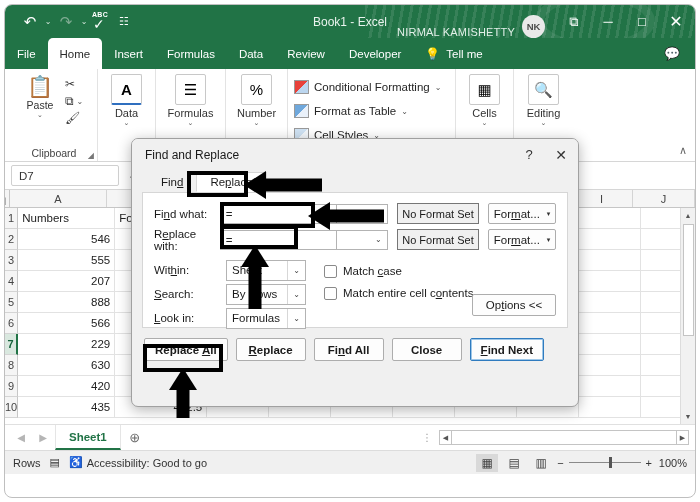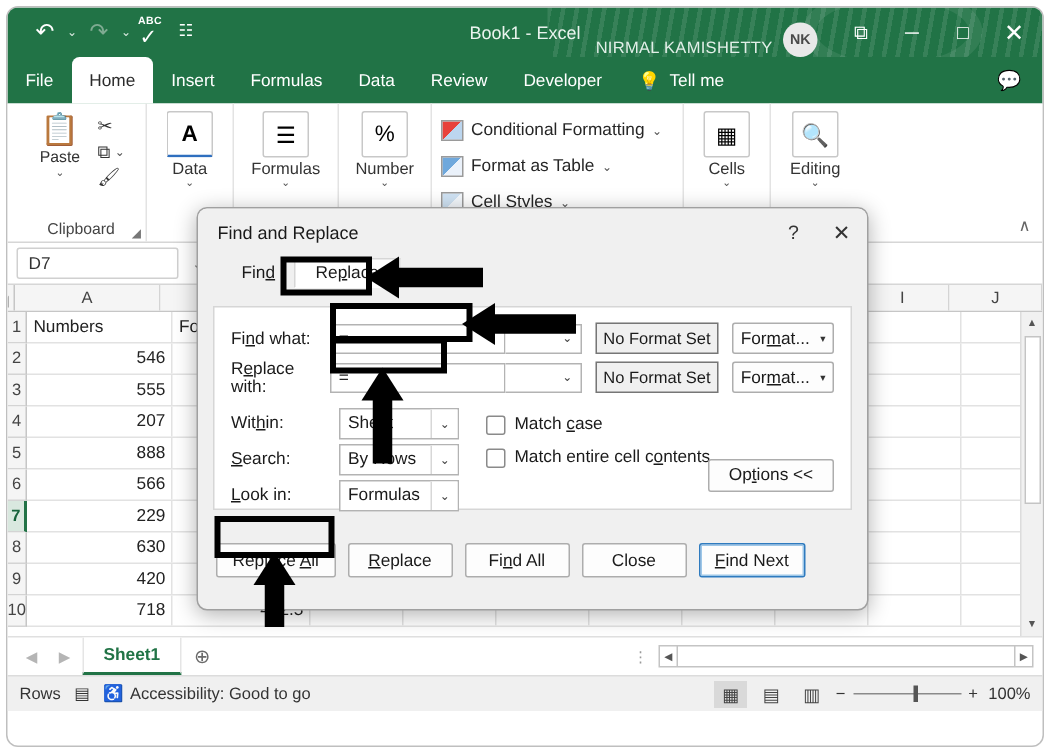--- a/index.html
+++ b/index.html
@@ -192,21 +192,21 @@
   .dlg-title {
     height:31px; background:#f0f0f0; display:flex; align-items:center; padding-left:13px;
     font-size:12px; color:#1a1a1a;
   }
   .dlg-title .help { margin-left:auto; width:30px; text-align:center; font-size:13px; color:#333;}
   .dlg-title .x { width:34px; text-align:center; font-size:14px; color:#333; }
   .tabrow { display:flex; align-items:flex-end; padding-left:16px; height:22px; gap:0px; position:relative;}
   .dtab { font-size:11.5px; color:#1a1a1a; padding:0 13px; height:20px; display:flex; align-items:center;}
   .dtab.active { background:#fff; border:1px solid #d6d6d6; border-bottom:1px solid #fff; position:relative; z-index:3;}
   .dlg-panel {
-    margin:12px 10px; background:#fff; border:1px solid #d6d6d6; padding:9px 11px 10px 11px;
+    margin:0 10px; background:#fff; border:1px solid #d6d6d6; padding:9px 11px 10px 11px;
     position:relative; height:136px;
   }
   .frow { display:flex; align-items:center; height:23px; margin-bottom:3px; }
   .flabel { width:72px; font-size:11.5px; color:#1a1a1a; }
   .finput {
     width:128px; height:20px; border:1px solid #b3b3b3; background:#fff;
     font-size:11.5px; color:#222; display:flex; align-items:center; padding-left:5px;
   }
   .fcombo {
     width:55px; height:20px; border:1px solid #b3b3b3; background:#fff; border-left:none;
@@ -236,21 +236,21 @@
   .chk { width:13px; height:13px; border:1px solid #8a8a8a; background:#fff; border-radius:2px;}
   .optbtn {
     position:absolute; right:11px; bottom:11px; width:84px; height:22px; border:1px solid #adadad;
     background:#fdfdfd; border-radius:2px; font-size:11.5px; color:#1a1a1a;
     display:flex; align-items:center; justify-content:center;
   }
   .btnrow { display:flex; align-items:center; gap:8px; padding:10px 11px 0 12px;}
   .dbtn {
     height:23px; border:1px solid #adadad; background:#fdfdfd; border-radius:2px;
     font-size:11.5px; color:#1a1a1a; display:flex; align-items:center; justify-content:center;
-    padding:0 10px; min-width:70px;
+    padding:0 10px; min-width:70px;font-weight:bold;
   }
   .dbtn.focus { border:1px solid #2f7bbf; box-shadow:0 0 0 1px #9ec7e8 inset; }
   u { text-decoration:underline; }
 
   
   .ann { position:absolute; z-index:60; }
   .ann-box { border:4px solid #000; background:transparent; }
   .arrow-left, .arrow-up { position:absolute; z-index:59;}
   .arrow-left .shaft { position:absolute; right:0; top:50%; transform:translateY(-50%); height:13px; background:#000;}
   .arrow-left .head {
@@ -557,21 +557,21 @@
           <div class="cell" style="width:62px"></div>
           <div class="cell" style="width:62px"></div>
           <div class="cell" style="width:62px"></div>
           <div class="cell" style="width:62px"></div>
           <div class="cell" style="width:62px"></div>
           <div class="cell" style="width:62px"></div>
           <div class="cell" style="width:62px"></div>
           <div class="cell" style="width:62px"></div>
         </div>
         <div class="row">
-          <div class="cell num" style="width:97px">718</div>
+          <div class="cell num" style="width:97px">435</div>
           <div class="cell num" style="width:92px">482.5</div>
           <div class="cell" style="width:62px"></div>
           <div class="cell" style="width:62px"></div>
           <div class="cell" style="width:62px"></div>
           <div class="cell" style="width:62px"></div>
           <div class="cell" style="width:62px"></div>
           <div class="cell" style="width:62px"></div>
           <div class="cell" style="width:62px"></div>
           <div class="cell" style="width:62px"></div>
         </div>

